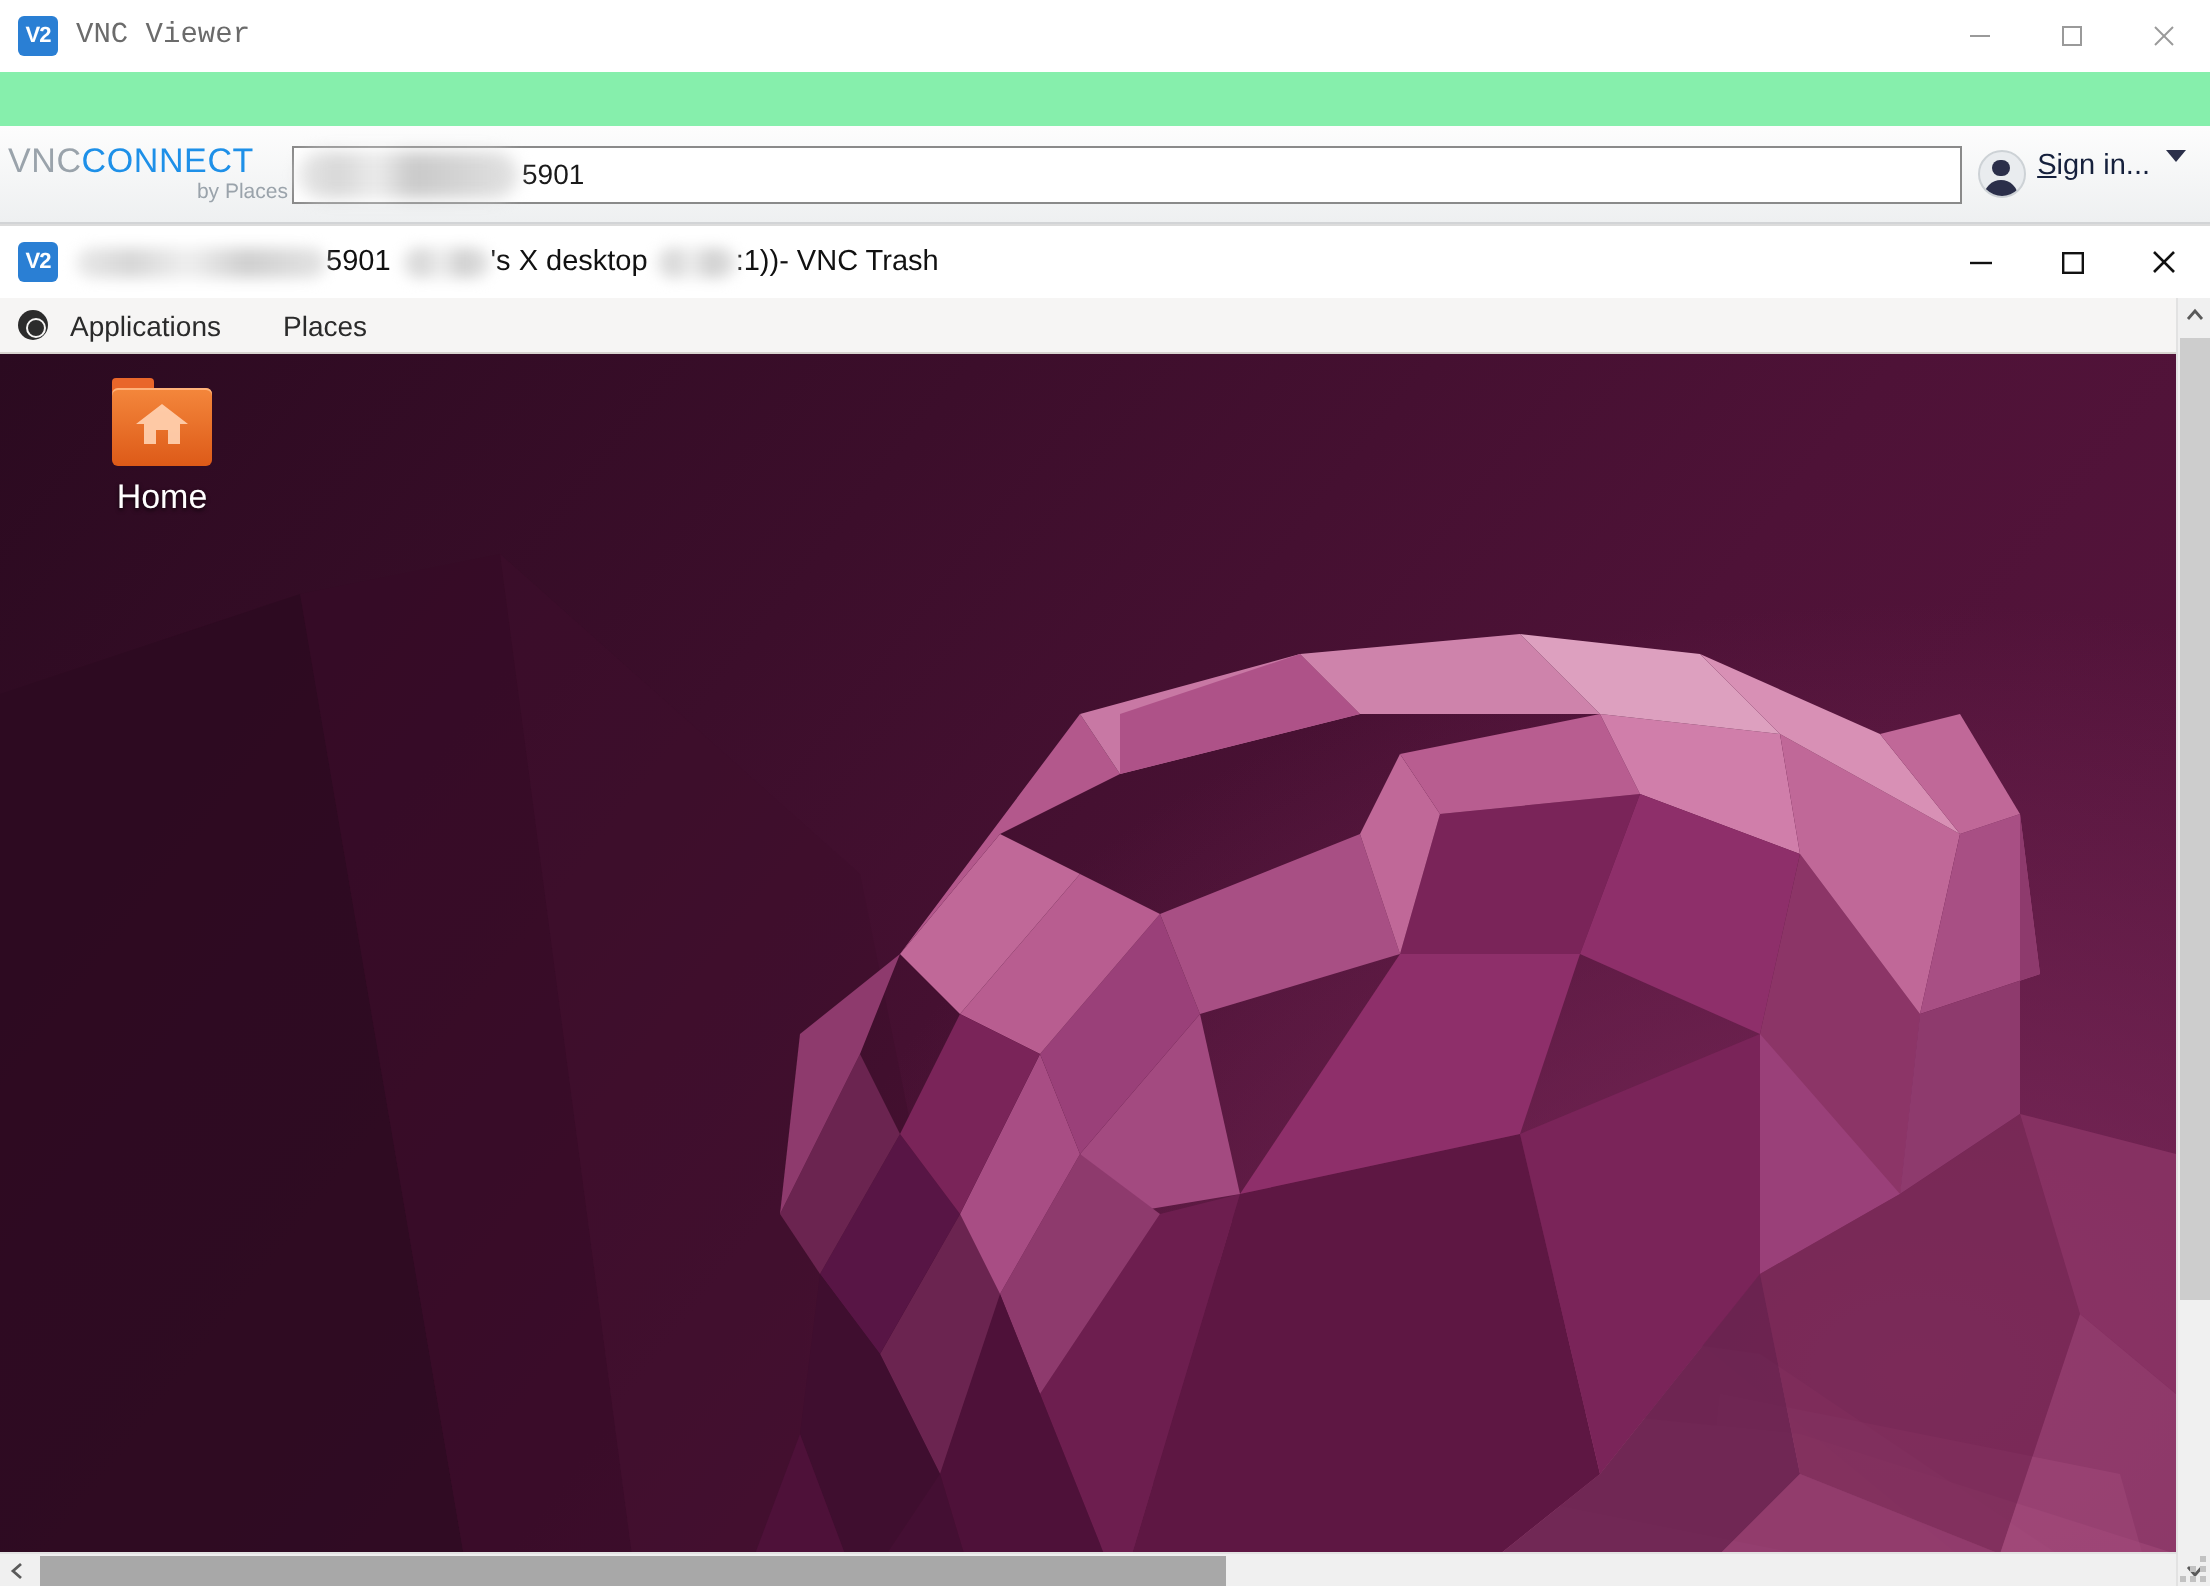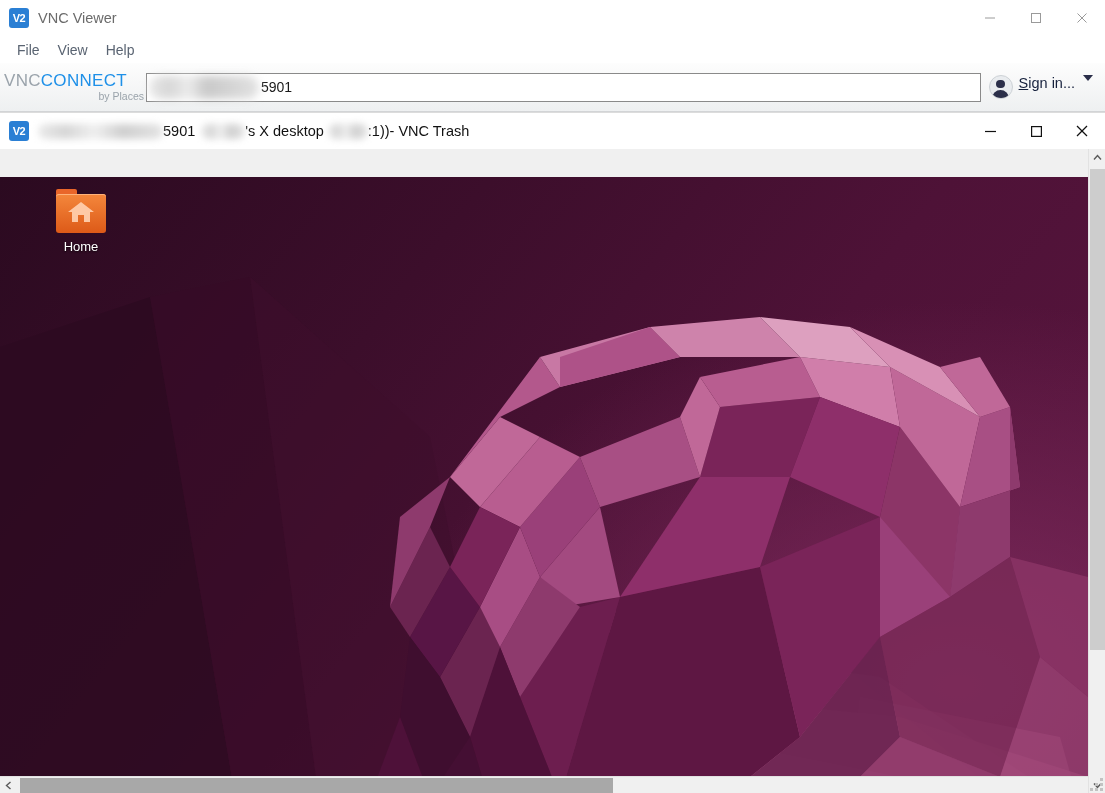--- a/index.html
+++ b/index.html
@@ -17,21 +17,21 @@
     position: absolute; left: 0; top: 0; width: 1105px; height: 36px;
     background: #ffffff; display: flex; align-items: center;
   }
   .v2-logo {
     width: 20px; height: 20px; margin-left: 9px; margin-right: 9px;
     background: #2a7fd4; border-radius: 3px;
     color: #ffffff; font-size: 11px; font-weight: bold;
     display: flex; align-items: center; justify-content: center;
     letter-spacing: -0.5px; flex: none;
   }
-  .outer-title-text { font-size: 14.5px; color: #6b6b6b; }
+  .outer-title-text { font-size: 14.5px; color: #6b6b6b; font-family: Liberation Mono, monospace; }
 
   .win-btns { position: absolute; right: 0; top: 0; display: flex; height: 36px; }
   .win-btn {
     width: 46px; height: 36px; display: flex; align-items: center; justify-content: center;
     color: #9a9a9a;
   }
   .win-btn svg { display: block; }
 
   .menubar {
     position: absolute; left: 0; top: 36px; width: 1105px; height: 27px;
@@ -154,21 +154,21 @@
       radial-gradient(ellipse 900px 620px at 88% 72%, #7d2a5c 0%, rgba(125,42,92,0) 62%),
       linear-gradient(128deg, #2b0a20 0%, #3c0e2b 30%, #4e1237 58%, #5c1640 100%);
   }
   .facet { position: absolute; }
 
   .desk-icons { position: absolute; left: 0; top: 0; padding-top: 12px; }
   .desk-icon {
     width: 92px; text-align: center; margin: 0 0 22px 35px; cursor: default;
   }
   .desk-icon-label {
-    font-size: 13px; color: #ffffff; margin-top: 6px;
+    font-size: 17px; color: #ffffff; margin-top: 6px;
     text-shadow: 0 1px 2px rgba(0,0,0,0.75);
   }
 
   
   .home-icon { width: 50px; height: 44px; margin: 0 auto; position: relative; }
   .home-tab {
     position: absolute; left: 0; top: 0; width: 21px; height: 7px;
     background: #e9662a; border-radius: 2px 2px 0 0;
   }
   .home-body {
@@ -233,25 +233,20 @@
       </div>
       <div class="win-btn">
         <svg width="12" height="12" viewBox="0 0 12 12">
             <line x1="1.5" y1="1.5" x2="10.5" y2="10.5" stroke="currentColor" stroke-width="1"></line>
             <line x1="10.5" y1="1.5" x2="1.5" y2="10.5" stroke="currentColor" stroke-width="1"></line>
           </svg>
       </div>
     </div>
   </div>
 
-  <div class="menubar">
-    <div class="menu-item">File</div>
-    <div class="menu-item">View</div>
-    <div class="menu-item">Help</div>
-  </div>
 
   <div class="toolbar">
     <div class="vnc-connect-logo">
       <div class="vcl-row1">
         <span class="vcl-vnc">VNC</span><span class="vcl-connect">CONNECT</span>
       </div>
       <div class="vcl-row2">by Places</div>
     </div>
 
     <div class="address-wrap">
@@ -299,20 +294,25 @@
         </div>
         <div class="inner-win-btn">
           <svg width="14" height="14" viewBox="0 0 14 14">
               <line x1="2" y1="2" x2="12" y2="12" stroke="currentColor" stroke-width="1.3"></line>
               <line x1="12" y1="2" x2="2" y2="12" stroke="currentColor" stroke-width="1.3"></line>
             </svg>
         </div>
       </div>
     </div>
 
+    <div class="ubuntu-panel">
+      <div class="ubuntu-mark"></div>
+      <div class="panel-item">Applications</div>
+      <div class="panel-item">Places</div>
+    </div>
 
     <div class="desktop">
 
       <svg class="facet" width="1088" height="707" viewBox="0 0 1088 707" style="left:0;top:0;">
 
         <polygon points="0,170 150,120 250,707 0,707" fill="#2d0a21" opacity="0.85"></polygon>
         <polygon points="150,120 250,100 330,707 250,707" fill="#360c27" opacity="0.7"></polygon>
         <polygon points="250,100 430,260 520,707 330,707" fill="#3e0e2c" opacity="0.55"></polygon>
         <polygon points="430,620 560,707 420,707" fill="#6e2450" opacity="0.55"></polygon>
         <polygon points="520,600 660,707 540,707" fill="#7a2a58" opacity="0.45"></polygon>

